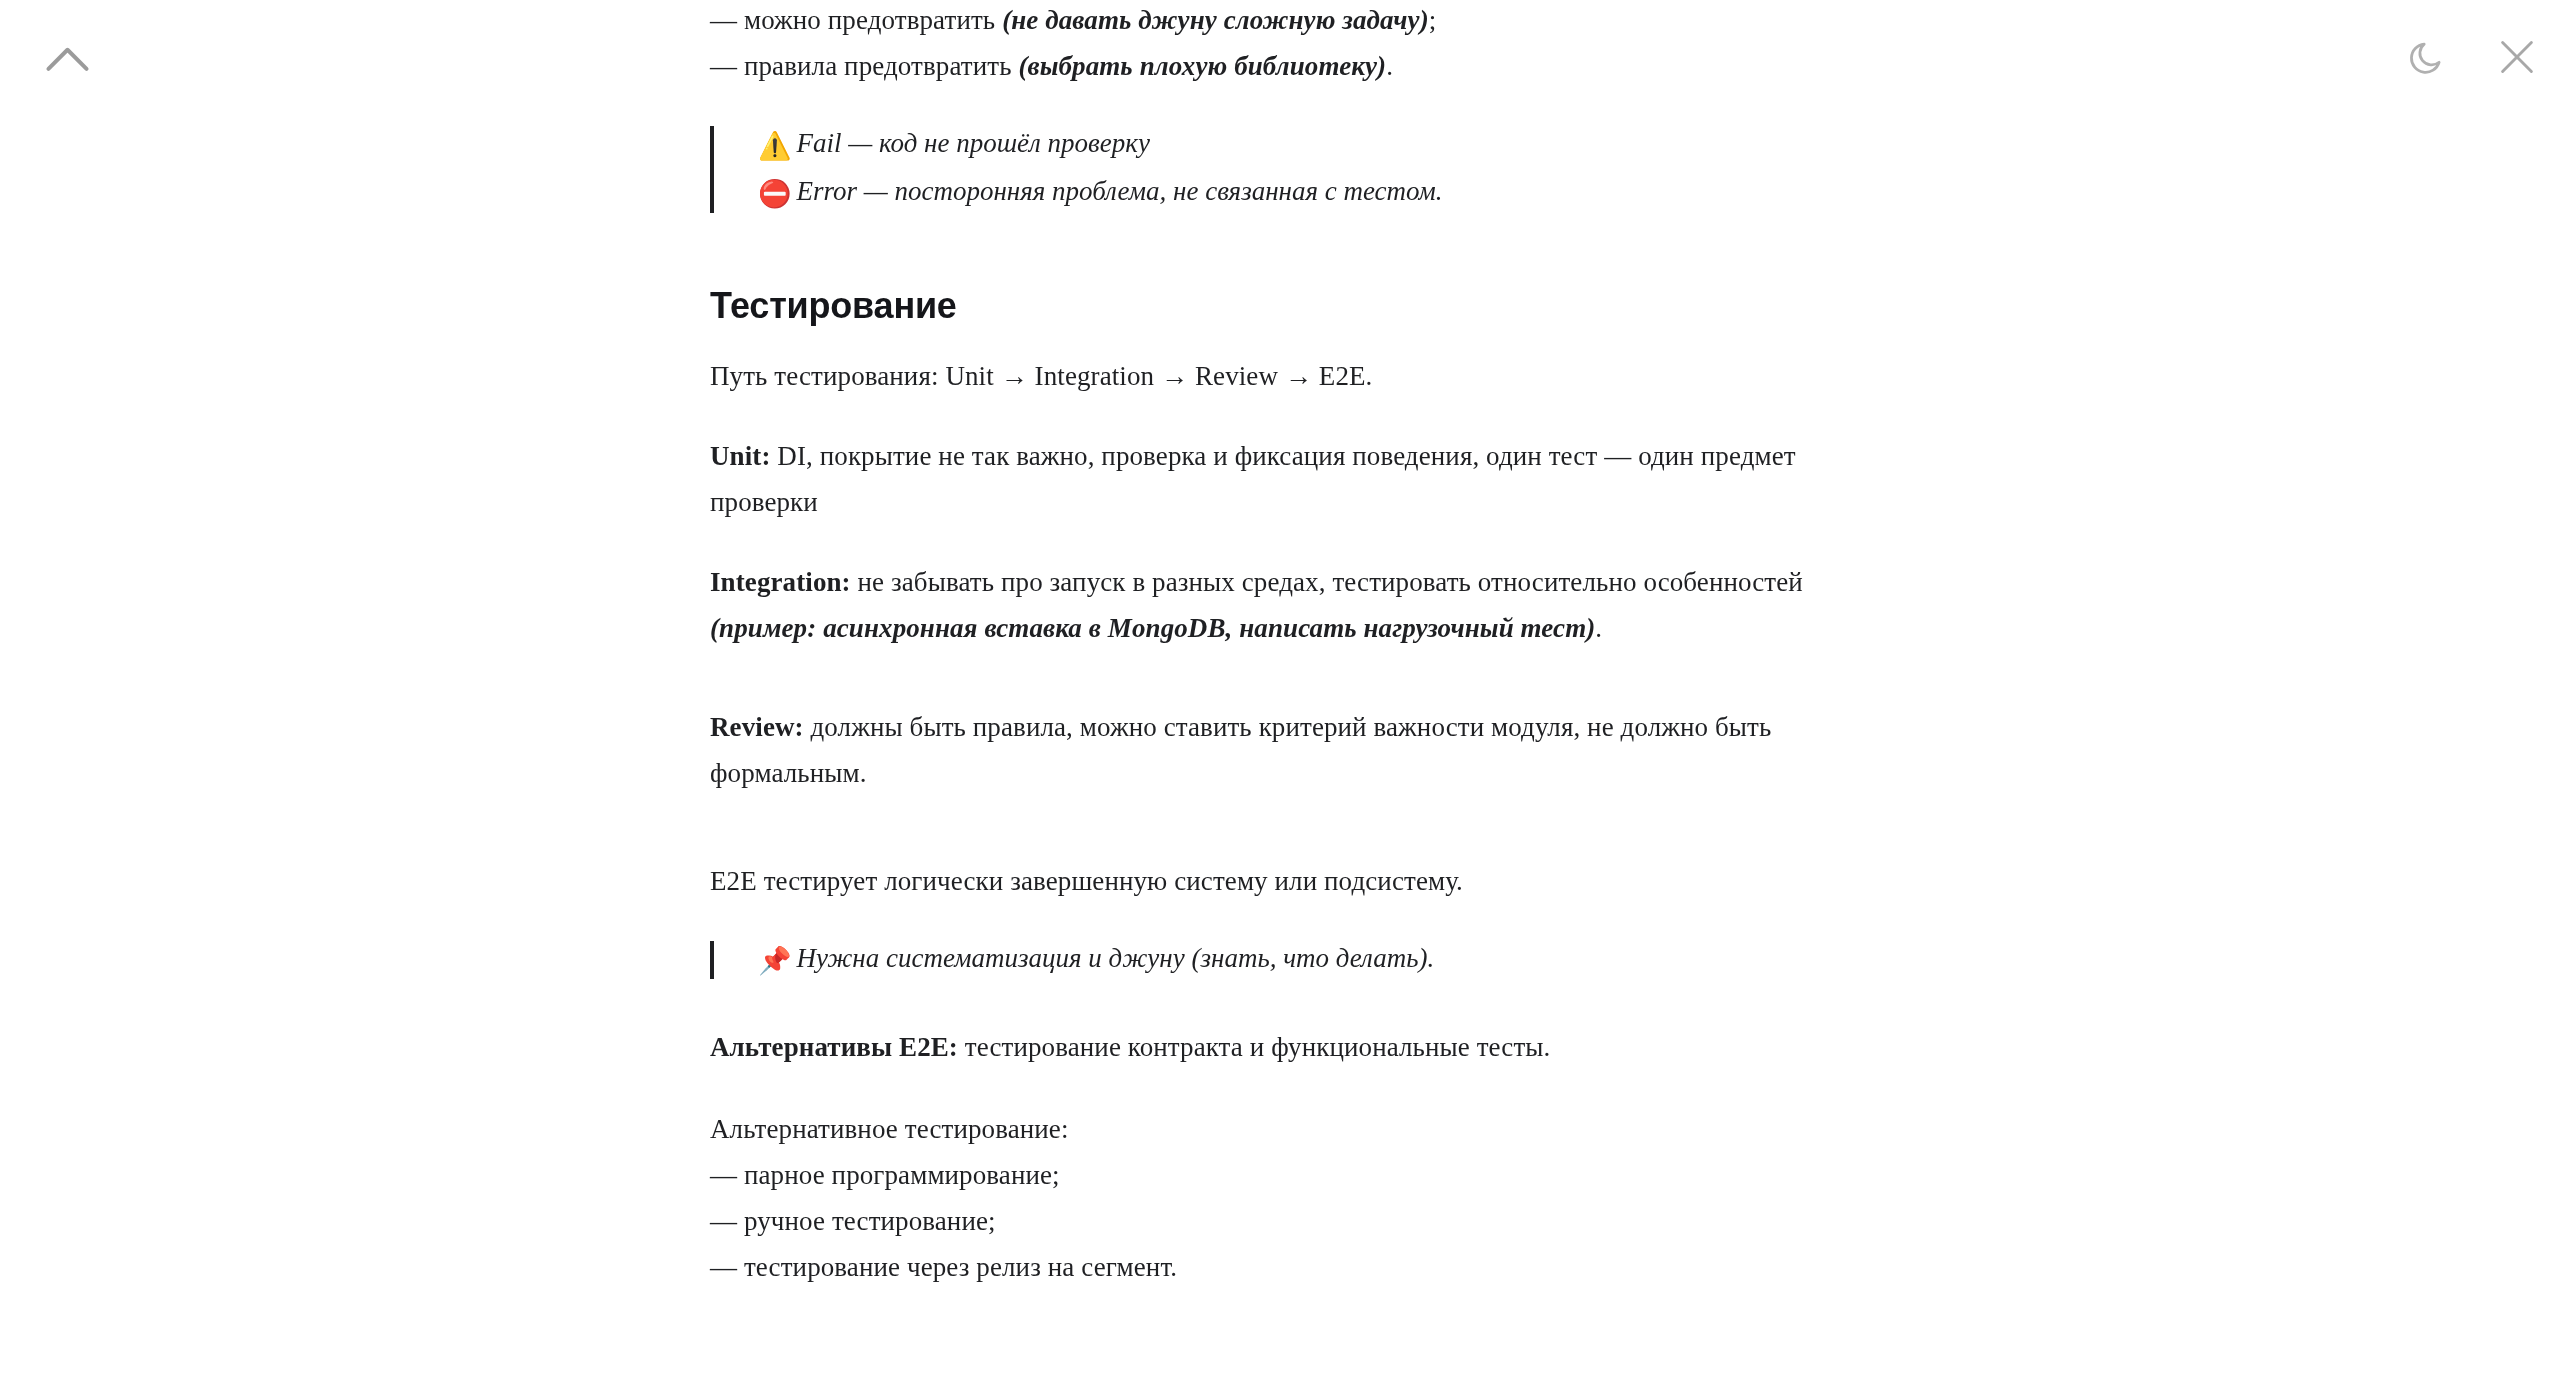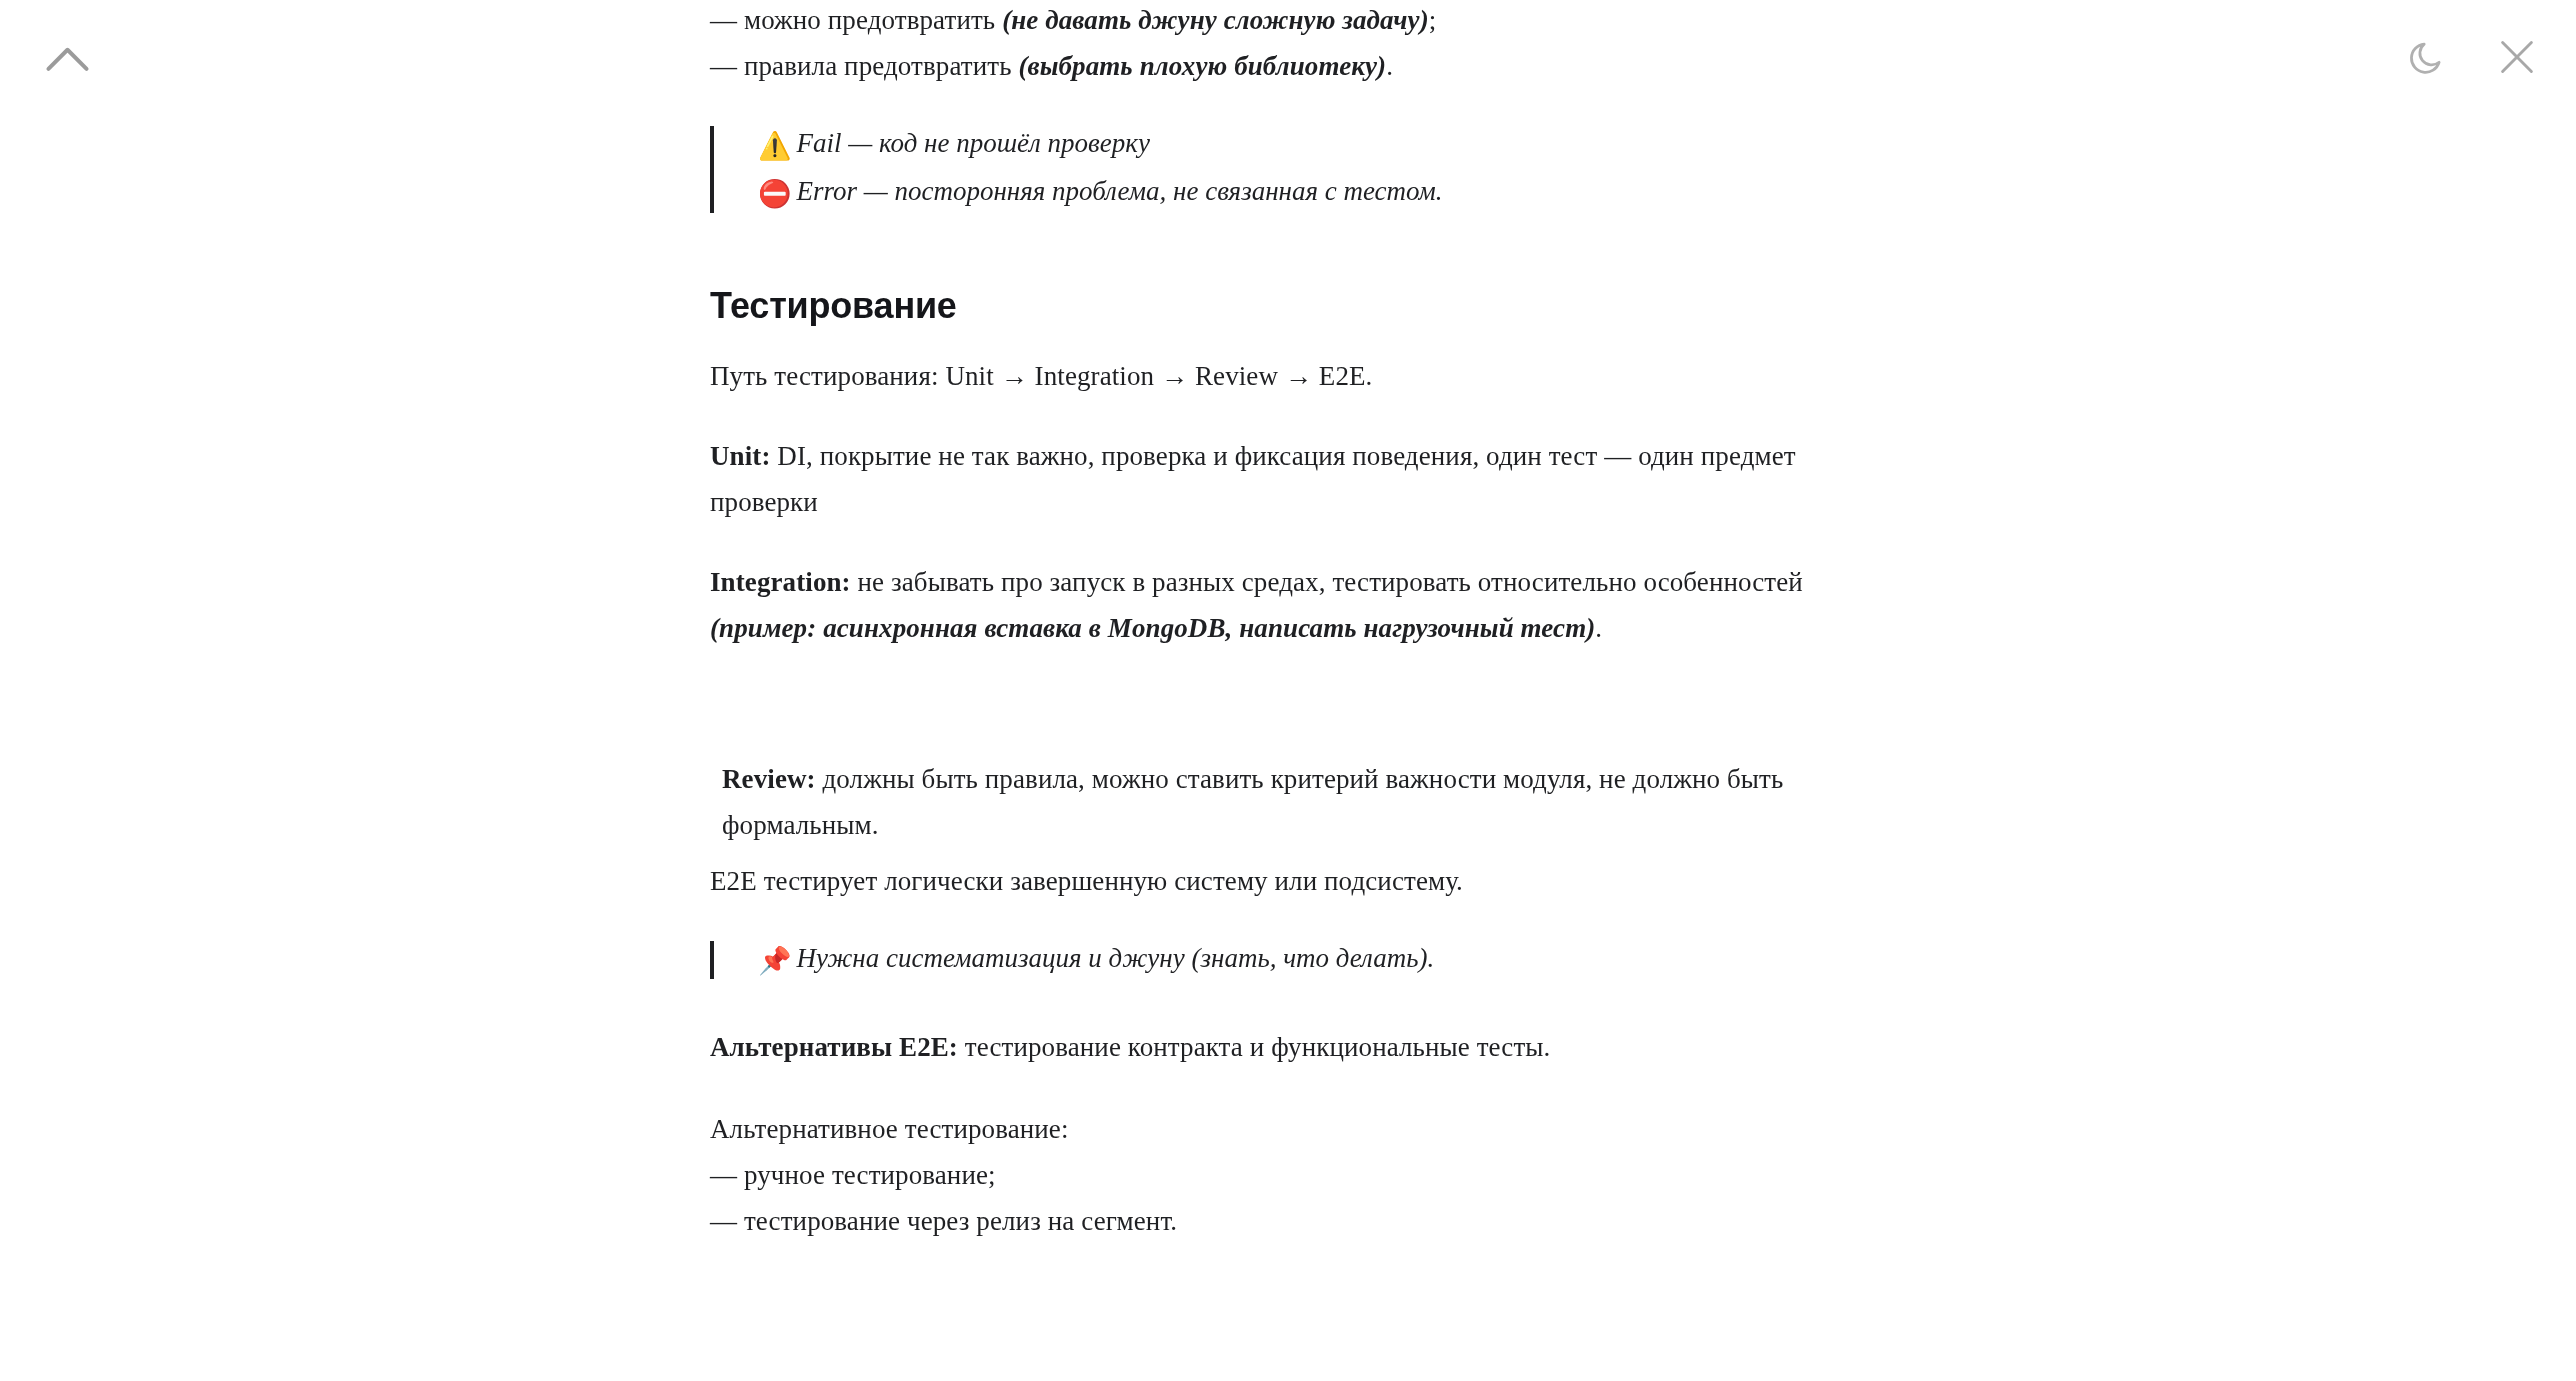--- a/index.html
+++ b/index.html
@@ -102,21 +102,21 @@
   }
 
   
   .blk { position: absolute; left: 0; width: 1199px; }
   .b-lead   { top: -3.2px; }
   .b-quote1 { top: 121px; }
   .b-title  { top: 286px; }
   .b-path   { top: 353px; }
   .b-unit   { top: 433px; }
   .b-integr { top: 559px; }
-  .b-review { top: 756px; margin-left: 12px; }
+  .b-review { top: 704px; }
   .b-e2e    { top: 858px; }
   .b-quote2 { top: 936px; }
   .b-alt    { top: 1024px; }
   .b-altlist{ top: 1106px; }
 
   .w-unit   { width: 1167px; }
   .w-integr { width: 1151px; }
   .w-review { width: 1135px; }
   .w-alt    { width: 1167px; }
 
@@ -201,18 +201,19 @@
       </span>
     </blockquote>
   </div>
 
   <div class="blk b-alt w-alt">
     <p class="body-text"><strong class="bd">Альтернативы E2E:</strong><span> тестирование контракта и функциональные тесты.</span></p>
   </div>
 
   <div class="blk b-altlist list-lines body-text">
     <span class="ln">Альтернативное тестирование:</span>
+    <span class="ln">— парное программирование;</span>
     <span class="ln">— ручное тестирование;</span>
     <span class="ln">— тестирование через релиз на сегмент.</span>
   </div>
 
 </div>
 
 
 </body></html>

